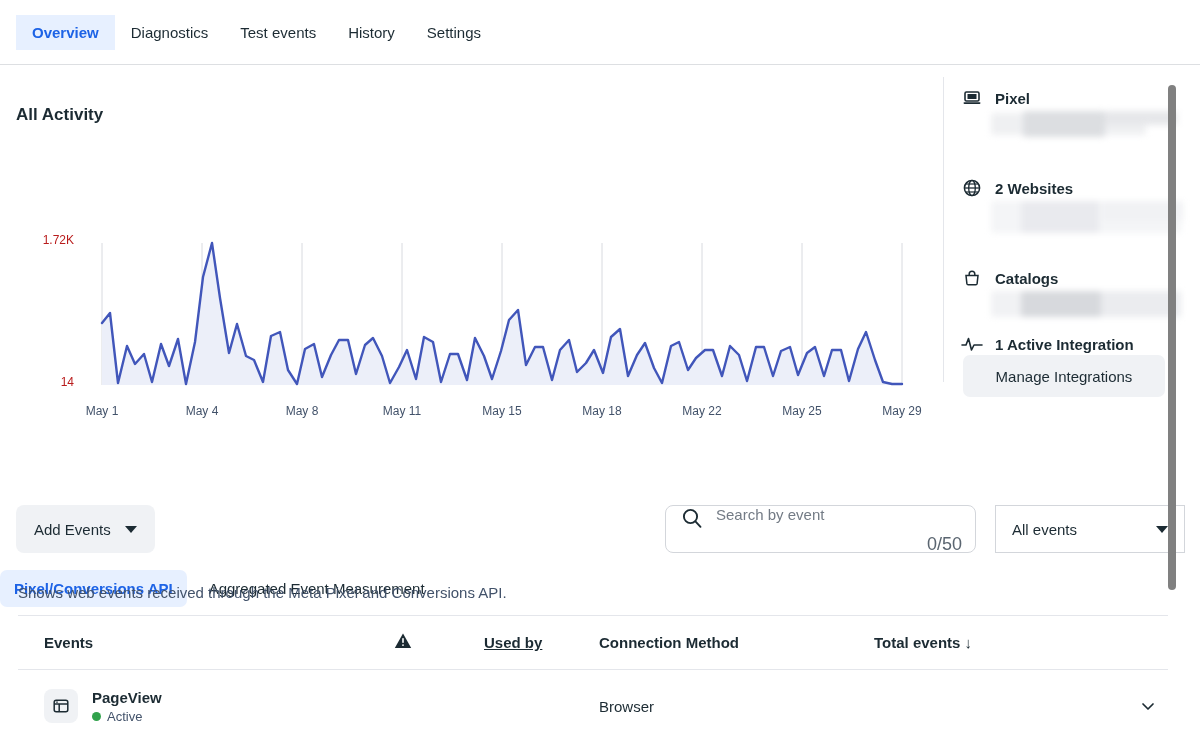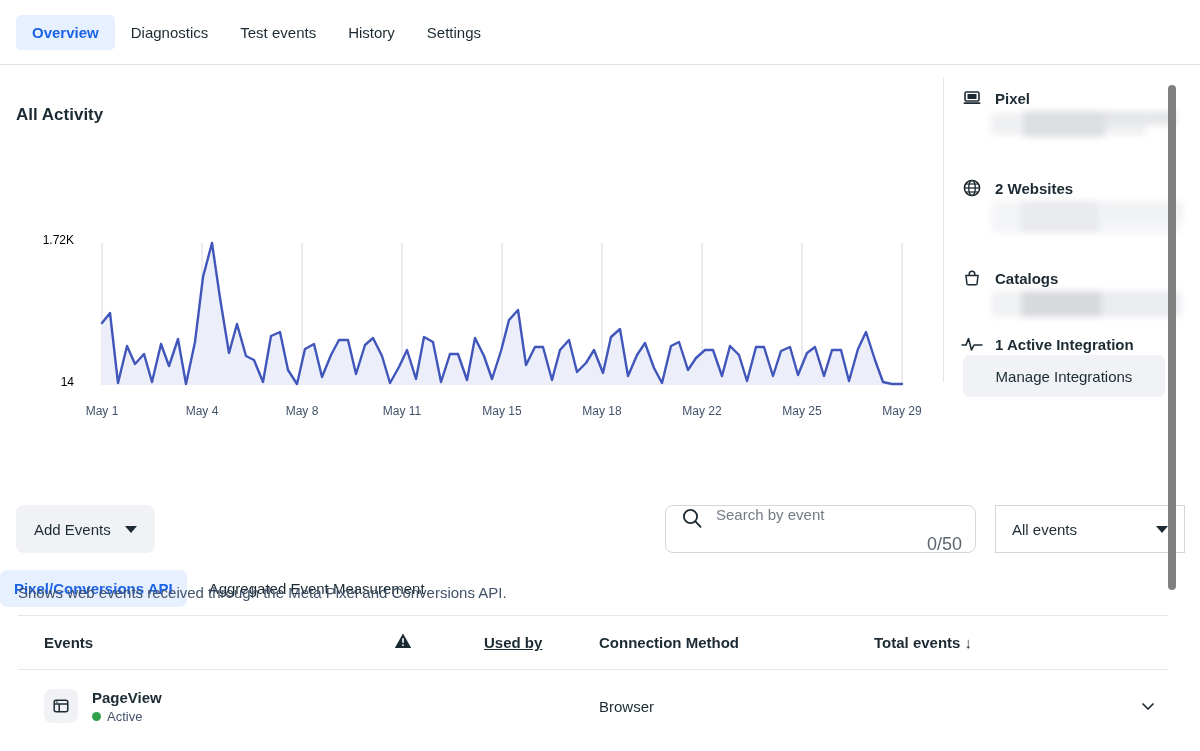--- a/index.html
+++ b/index.html
@@ -17,39 +17,39 @@
     position: absolute; top: 0; left: 0; width: 1200px; height: 65px;
     display: flex; align-items: center; padding-left: 16px;
     background: #fff;
   }
   .tabbar::after {
     content: ""; position: absolute; left: 0; right: 0; bottom: 0;
     height: 1px; background: #dddfe2;
   }
   .tab {
     font-size: 15px; font-weight: 700; color: #1c2b33;
-    padding: 9px 16px; border-radius: 5px; cursor: pointer;
+    padding: 9px 16px; border-radius: 0; cursor: pointer;
     white-space: nowrap;
   }
   .tab.active { color: #1d63e6; background: #e7f0ff; }
   .tab:not(.active) { font-weight: 400; }
 
   
   .main {
     position: absolute; top: 65px; left: 0; width: 943px; height: 686px;
   }
   .section-title {
     position: absolute; left: 16px; top: 40px;
     font-size: 17px; font-weight: 700; color: #1c2b33;
   }
 
   
   .chart-wrap { position: absolute; left: 0; top: 95px; width: 943px; height: 210px; }
   .y-label {
-    position: absolute; font-size: 12px; color: #000000; text-align: right; width: 60px;
+    position: absolute; font-size: 12px; color: #b91c1c; text-align: right; width: 60px;
   }
   .y-top { left: 14px; top: 73px; }
   .y-bot { left: 14px; top: 215px; }
   svg.chart { position: absolute; left: 0; top: 0; }
   .x-axis {
     position: absolute; left: 0; top: 244px; width: 943px; height: 20px;
   }
   .x-tick {
     position: absolute; font-size: 12px; color: #42526a; transform: translateX(-50%);
     white-space: nowrap;

